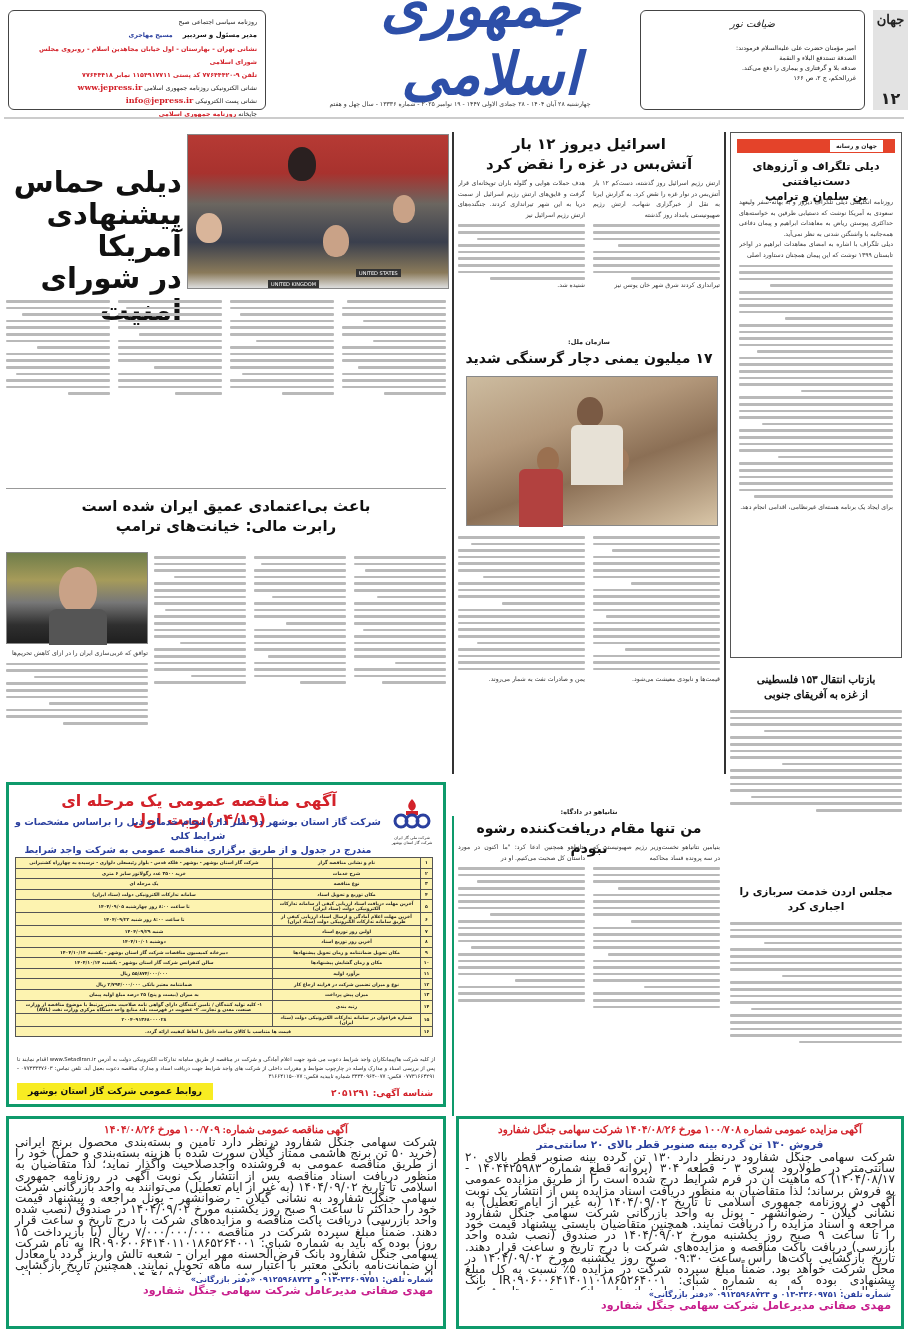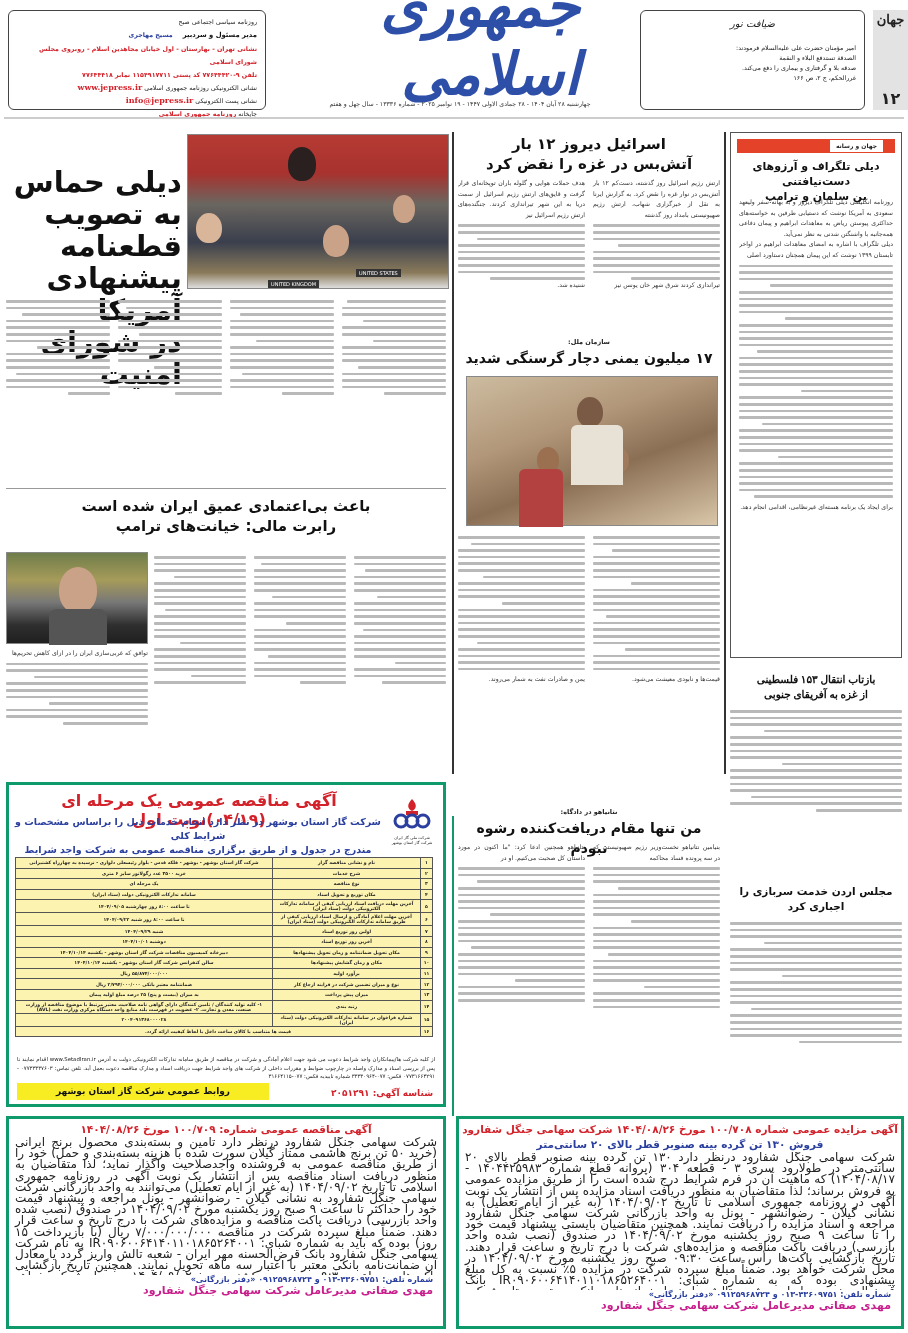--- a/index.html
+++ b/index.html
@@ -39,24 +39,24 @@
   
   .ad-gas { left: 6px; top: 782px; width: 440px; height: 325px; border: 3px solid #0e9a6b; }
   .ad-gas .title { color: #d3222a; font-weight: bold; font-size: 16px; text-align: center; position: absolute; top: 6px; right: 60px; left: 6px; }
   .ad-gas .sub { color: #2a3f9e; font-weight: bold; font-size: 9.5px; line-height: 14px; text-align: center; position: absolute; top: 30px; right: 60px; left: 4px; }
   .gas-logo { position: absolute; right: 8px; top: 12px; width: 46px; height: 50px; text-align: center; }
   .gas-table { position: absolute; top: 72px; left: 10px; right: 10px; border-collapse: collapse; width: 418px; font-size: 4.6px; background: #fdf3b0; }
   .gas-table td { border: 0.8px solid #555; padding: 1px 2px; text-align: center; height: 10.6px; font-weight: bold; color: #222; }
   .gas-table td.num { width: 12px; }
   .gas-table td.key { width: 148px; }
   .ad-gas .foot { position: absolute; top: 270px; left: 8px; right: 8px; font-size: 5.4px; line-height: 8.6px; text-align: justify; color: #222; }
-  .ad-gas .pr { position: absolute; left: 8px; bottom: 4px; width: 252px; height: 17px; background: #f8ec22; font-weight: bold; font-size: 9px; text-align: center; line-height: 17px; color: #111; }
+  .ad-gas .pr { position: absolute; left: 8px; bottom: 4px; width: 196px; height: 17px; background: #f8ec22; font-weight: bold; font-size: 9px; text-align: center; line-height: 17px; color: #111; }
   .ad-gas .adid { position: absolute; right: 10px; bottom: 6px; color: #d3222a; font-weight: bold; font-size: 9px; }
   .ad-green { border: 3px solid #0e9a6b; }
-  .ad-green .t1 { color: #d3222a; font-weight: bold; font-size: 10.5px; text-align: center; line-height: 15px; }
+  .ad-green .t1 { color: #d3222a; font-weight: bold; font-size: 10.5px; text-align: center; line-height: 15px; font-family: Liberation Serif, serif; }
   .ad-green .t2 { color: #2a3f9e; font-weight: bold; font-size: 10.5px; text-align: center; line-height: 15px; }
   .ad-green .txt { font-size: 12px; line-height: 11.2px; text-align: justify; color: #222; padding: 0 6px; }
   .ad-green .phone { color: #2a3f9e; font-weight: bold; font-size: 8px; padding: 0 10px; }
   .ad-green .sig { color: #c81e8c; font-weight: bold; font-size: 11px; padding: 0 10px; }
 </style>
 </head>
 <body>
 
 <div class="abs info-box">
   <div>روزنامه سیاسی اجتماعی صبح</div>
@@ -101,21 +101,20 @@
 <div class="abs photo-un" style="left:187px;top:134px;width:262px;height:155px;">
   <div class="face" style="left:100px;top:12px;width:28px;height:34px;background:#2a2020;"></div>
   <div class="face" style="left:135px;top:90px;width:26px;height:32px;"></div>
   <div class="face" style="left:205px;top:60px;width:22px;height:28px;"></div>
   <div class="face" style="left:8px;top:78px;width:26px;height:30px;background:#d9b59a;"></div>
   <div class="nameplate" style="left:168px;top:134px;">UNITED STATES</div>
   <div class="nameplate" style="left:80px;top:145px;">UNITED KINGDOM</div>
 </div>
 <div class="abs hl-big" style="left:6px;top:166px;width:176px;">
   <div>دیلی حماس</div>
-  <div>به تصویب قطعنامه</div>
   <div>پیشنهادی آمریکا</div>
   <div>در شورای امنیت</div>
 </div>
 <div class="abs body-text" style="left:6px;top:296px;width:440px;height:185px;">
   <div style="display:flex;gap:8px;">
     <div style="flex:1">
       <span class="filler-line" style="width:95%"></span>
         <span class="filler-line"></span>
         <span class="filler-line"></span>
         <span class="filler-line" style="width:80%"></span>

